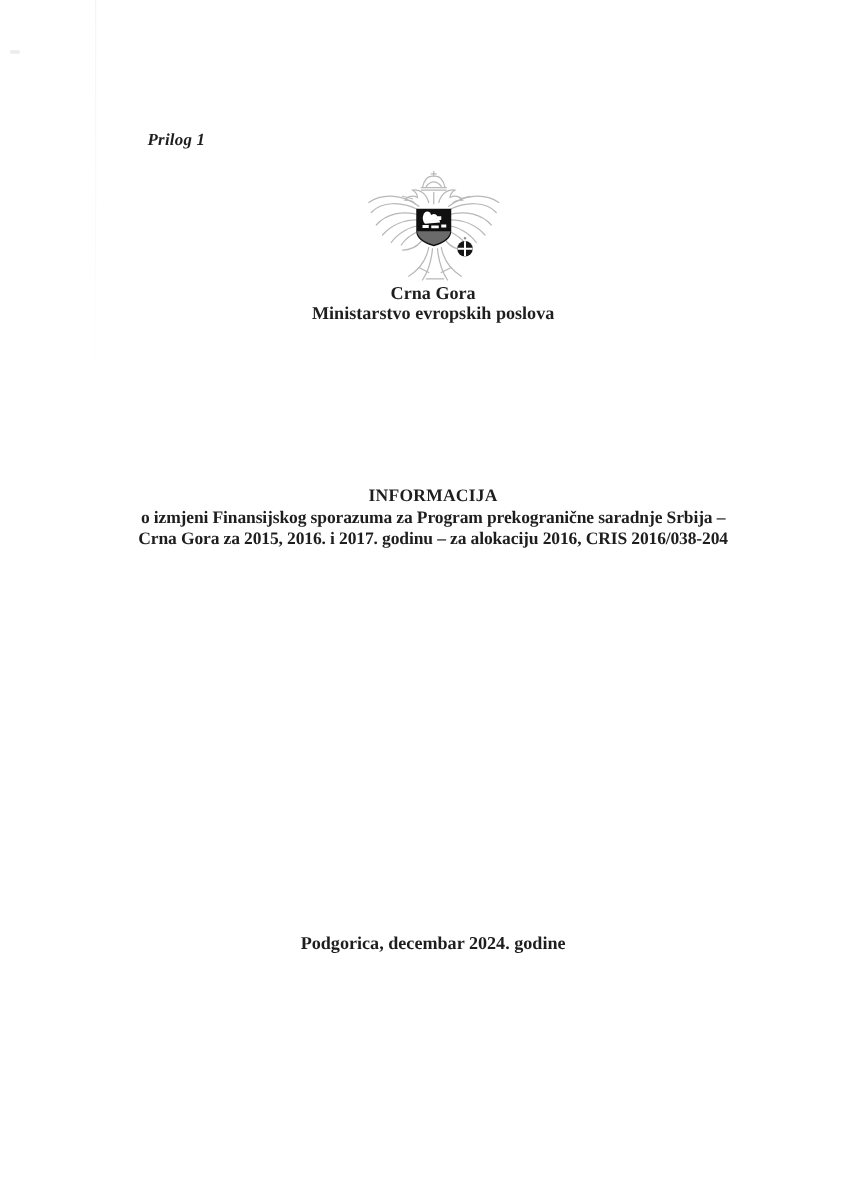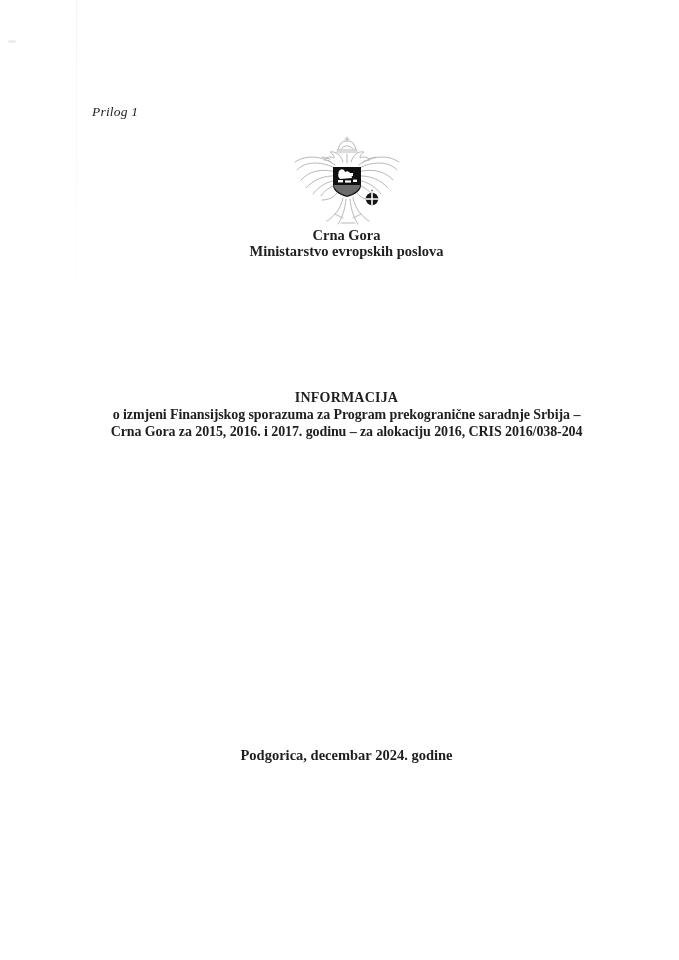--- a/index.html
+++ b/index.html
@@ -30,24 +30,24 @@
   .scan-streak {
     position: absolute;
     left: 76px;
     top: 0;
     width: 1px;
     height: 330px;
     background: linear-gradient(#f4f4f4, rgba(255,255,255,0));
   }
   .prilog {
     position: absolute;
-    left: 92px;
+    left: 118px;
     top: 104px;
     font-size: 13.5px;
-    font-weight: 400;
+    font-weight: 700;
     font-style: italic;
     letter-spacing: 0.2px;
   }
   .emblem {
     position: absolute;
     left: 289px;
     top: 135px;
     width: 120px;
     height: 92px;
   }

